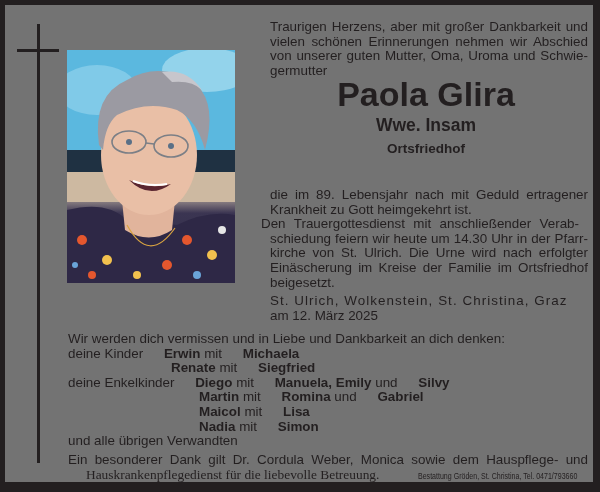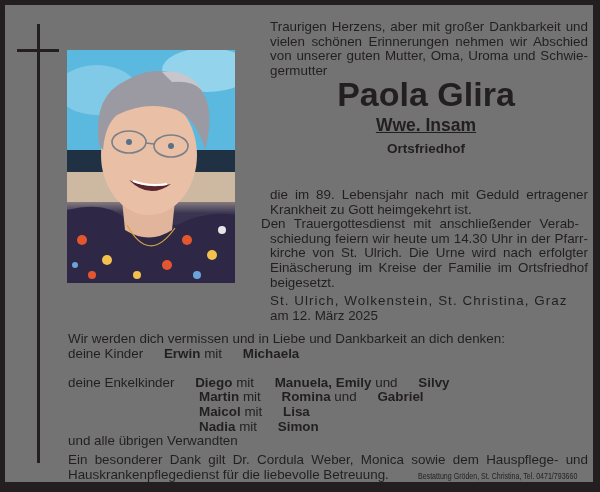--- a/index.html
+++ b/index.html
@@ -8,21 +8,21 @@
     .cross-v { position: absolute; left: 32px; top: 19px; width: 3px; height: 439px; background: #231f20; }
     .cross-h { position: absolute; left: 12px; top: 44px; width: 42px; height: 3px; background: #231f20; }
     .photo { position: absolute; left: 62px; top: 45px; width: 168px; height: 233px; overflow: hidden;
       background: linear-gradient(180deg, #6ec4e4 0%, #3fa8d6 30%, #2a5c78 42%, #1e2a38 47%, #c9b59c 52%, #d8c8b2 60%, #3b3552 70%, #2d2a44 100%); }
     .photo svg { display: block; }
     .t { position: absolute; font-size: 13.4px; line-height: 14.6px; white-space: nowrap; }
     .just { text-align: justify; text-align-last: justify; }
     .b { font-weight: bold; margin-left: 17px; }
     .center { position: absolute; left: 250px; width: 342px; text-align: center; font-weight: bold; }
     .name { top: 70px; font-size: 34px; line-height: 38px; letter-spacing: 0; }
-    .sub { top: 110px; font-size: 17.5px; line-height: 20px; text-decoration: underline; }
+    .sub { top: 110px; font-size: 17.5px; line-height: 20px; }
     .sub2 { top: 136px; font-size: 13.5px; line-height: 16px; }
     .dates { top: 160px; font-size: 15px; line-height: 18px; }
     .spaced { letter-spacing: 1.05px; text-align: right; }
     .small { position: absolute; font-size: 8.6px; line-height: 10px; white-space: nowrap; transform: scaleX(0.82); transform-origin: left top; }
   </style>
 </head>
 <body>
 
 <div class="card">
   <div class="cross-v"></div>
@@ -90,20 +90,25 @@
   <div class="t" style="left:265px; top:303.6px;">am 12. März 2025</div>
 
   <div class="t" style="left:63px; top:327px;">Wir werden dich vermissen und in Liebe und Dankbarkeit an dich denken:</div>
 
   <div class="t" style="left:63px; top:341.6px;">
     <span>deine Kinder</span>
     <span class="b">Erwin</span>
     <span>mit</span>
     <span class="b">Michaela</span>
   </div>
+  <div class="t" style="left:149px; top:356.2px;">
+    <span class="b">Renate</span>
+    <span>mit</span>
+    <span class="b">Siegfried</span>
+  </div>
 
   <div class="t" style="left:63px; top:370.8px;">
     <span>deine Enkelkinder</span>
     <span class="b">Diego</span>
     <span>mit</span>
     <span class="b">Manuela, Emily</span>
     <span>und</span>
     <span class="b">Silvy</span>
   </div>
   <div class="t" style="left:177px; top:385.4px;">
@@ -119,16 +124,16 @@
     <span class="b">Lisa</span>
   </div>
   <div class="t" style="left:177px; top:414.6px;">
     <span class="b">Nadia</span>
     <span>mit</span>
     <span class="b">Simon</span>
   </div>
   <div class="t" style="left:63px; top:429.2px;">und alle übrigen Verwandten</div>
 
   <div class="t just" style="left:63px; top:448px; width:520px;">Ein besonderer Dank gilt Dr. Cordula Weber, Monica sowie dem Hauspflege- und</div>
-  <div class="t" style="left:63px; top:462.6px;">Hauskrankenpflegedienst für die liebevolle Betreuung.</div>
+  <div class="t" style="left:81px; top:462.6px;font-family:Liberation Serif, serif;">Hauskrankenpflegedienst für die liebevolle Betreuung.</div>
 
   <div class="small" style="left:413px; top:466px;">Bestattung Gröden, St. Christina, Tel. 0471/793660</div>
 </div>
 
 </body></html>

